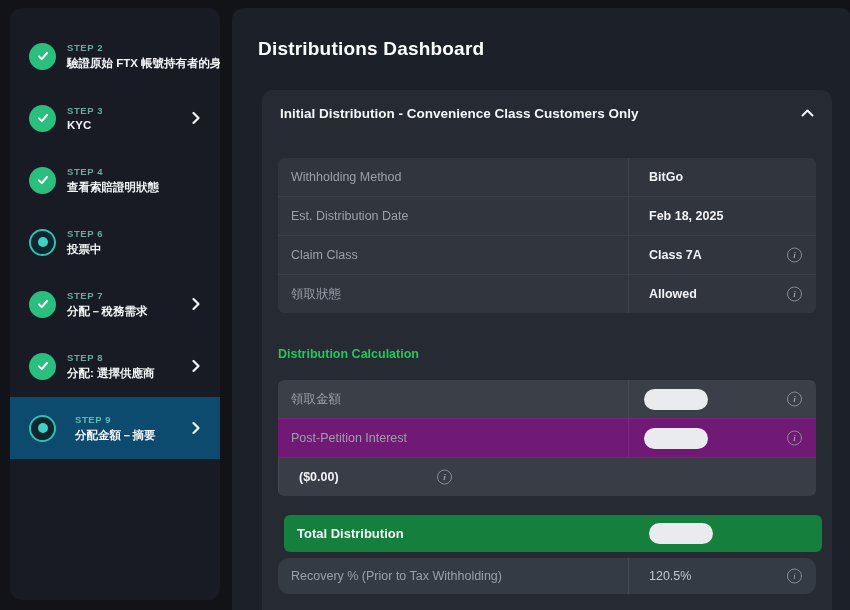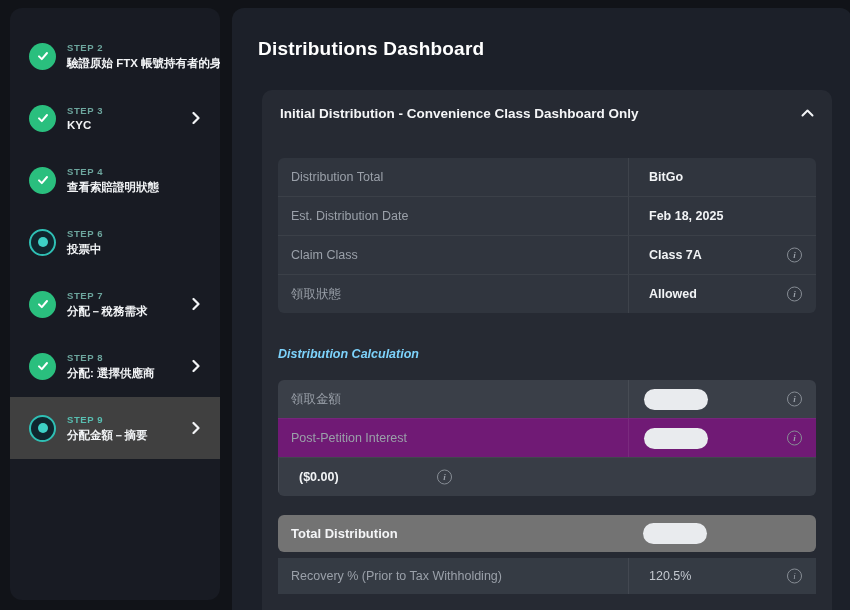--- a/index.html
+++ b/index.html
@@ -13,21 +13,21 @@
   
   .sidebar{
     position:absolute;left:10px;top:8px;width:210px;height:592px;
     background:#181b23;border-radius:12px;box-sizing:border-box;
     padding-top:17px;overflow:hidden;
   }
   .step{
     height:62px;display:flex;align-items:center;position:relative;
     padding:0 18px 0 19px;cursor:pointer;
   }
-  .step.active{background:#404040;}
+  .step.active{background:#0c4a6e;gap:8px;}
   .step-icon{flex:none;width:27px;height:27px;border-radius:50%;
     display:flex;align-items:center;justify-content:center;box-sizing:border-box;}
   .step-icon.check{background:#2abf7e;}
   .step-icon.radio{background:#10262e;border:2px solid #2fbfb4;}
   .step-icon.radio .dot{width:10px;height:10px;border-radius:50%;background:#3ed1c6;}
   .step-text{margin-left:11px;min-width:0;}
   .step-label{font-size:9.5px;font-weight:700;letter-spacing:.6px;color:#6da69e;margin-bottom:3px;}
   .step.active .step-label{color:#58bfb2;}
   .step-title{font-size:11.5px;font-weight:700;color:#f2f4f6;white-space:nowrap;}
   .step-chevron{position:absolute;right:19px;top:50%;transform:translateY(-50%);line-height:0;}
@@ -66,27 +66,27 @@
     font-size:12.5px;font-weight:700;color:#f2f4f6;}
   .row-val.noborder{border-left:none;}
   .row-val.muted{font-weight:400;color:#c3c8cf;}
   .info-icon{position:absolute;right:14px;top:50%;transform:translateY(-50%);
     width:15px;height:15px;box-sizing:border-box;border:1px solid #878d95;border-radius:50%;
     color:#9aa0a9;font-size:9px;line-height:13px;text-align:center;
     font-family:"Liberation Serif","DejaVu Serif",serif;font-style:italic;cursor:pointer;}
   .pill{width:64px;height:21px;border-radius:11px;background:#e9ebee;margin-left:-5px;}
 
   .calc-heading{position:absolute;left:16px;top:257px;
-    font-size:12.5px;font-weight:700;color:#7dd3fc;font-style:italic;}
-
-  .total-card{position:absolute;left:16px;top:425px;width:538px;height:37px;
-    background:#737373;border-radius:6px;display:flex;align-items:stretch;}
+    font-size:12.5px;font-weight:700;color:#22c55e;}
+
+  .total-card{position:absolute;left:22px;top:425px;width:538px;height:37px;
+    background:#15803d;border-radius:6px;display:flex;align-items:stretch;}
   .total-card .row-label{font-size:13px;font-weight:700;color:#f4f5f7;}
   .recovery-card{position:absolute;left:16px;top:468px;width:538px;height:36px;
-    background:#353b44;border-radius:0;display:flex;align-items:stretch;}
+    background:#353b44;border-radius:11px;display:flex;align-items:stretch;}
 </style>
 </head>
 <body>
 
 <nav class="sidebar">
 
 
   <div class="step">
     <span class="step-icon check">
       <svg width="16" height="16" viewBox="0 0 24 24">
@@ -190,31 +190,31 @@
 
 </nav>
 
 <main class="main">
 
   <h1 class="page-title">Distributions Dashboard</h1>
 
   <section class="accordion">
 
     <div class="acc-header">
-      <span class="acc-title">Initial Distribution - Convenience Class Dashboard Only</span>
+      <span class="acc-title">Initial Distribution - Convenience Class Customers Only</span>
       <span class="acc-chevron">
         <svg width="13" height="8" viewBox="0 0 13 8">
             <path d="M1.5 6.5l5-5 5 5" stroke="#f2f4f6" stroke-width="2" fill="none" stroke-linecap="round" stroke-linejoin="round"></path>
           </svg>
       </span>
     </div>
 
     <div class="tbl tbl1">
       <div class="row">
-        <span class="row-label">Distribution Total</span>
+        <span class="row-label">Withholding Method</span>
         <span class="row-val">BitGo</span>
       </div>
       <div class="row">
         <span class="row-label">Est. Distribution Date</span>
         <span class="row-val">Feb 18, 2025</span>
       </div>
       <div class="row">
         <span class="row-label">Claim Class</span>
         <span class="row-val">
           <span>Class 7A</span>

